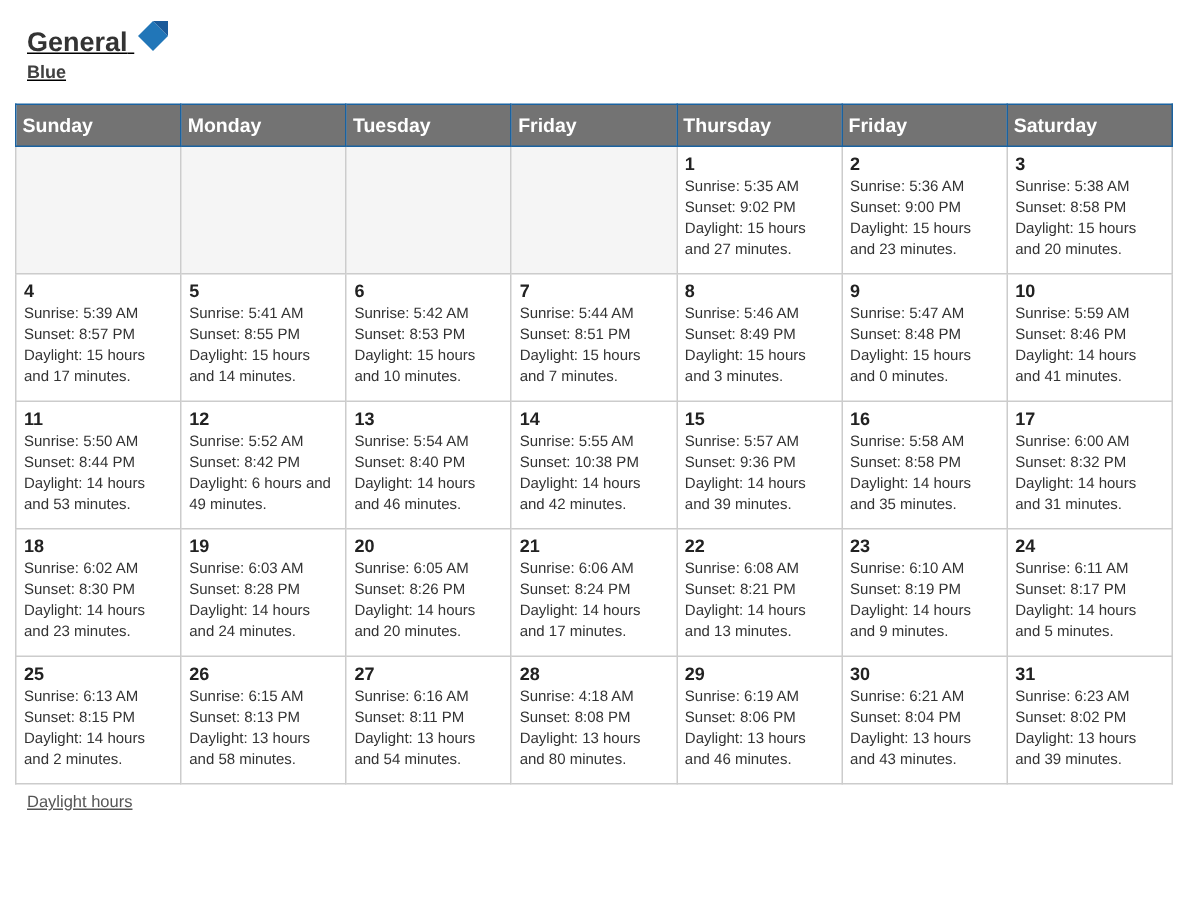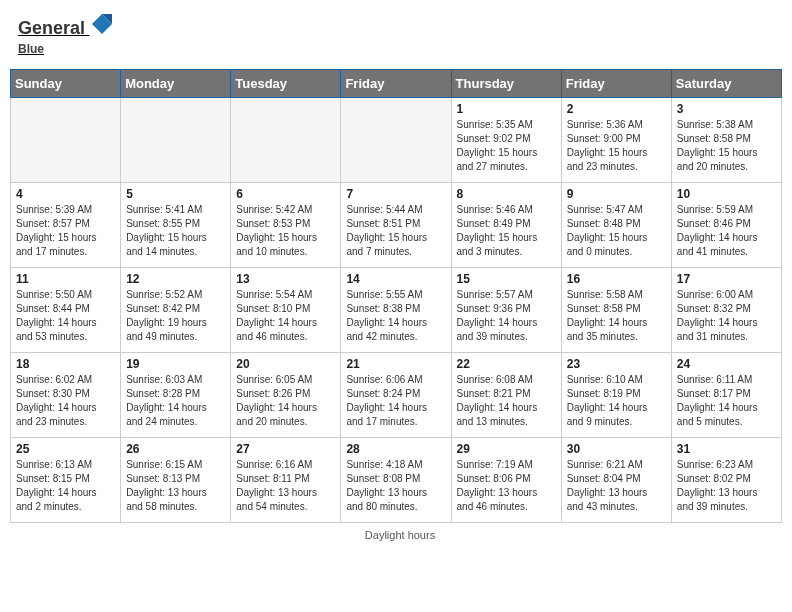--- a/index.html
+++ b/index.html
@@ -87,22 +87,23 @@
     }
     .cell-content {
       font-size: 10px;
       line-height: 1.4;
       color: #333;
     }
     .footer-note {
       margin-top: 6px;
       font-size: 11px;
       color: #555;
-      text-align: center;
+      text-align: left;
       padding-left: 8px;
+      text-decoration: underline;
     }
   </style>
 </head>
 <body>
 
 <div class="header-area">
   <div class="logo">
     <div>
       <div>
         <span class="logo-text-general">General</span>
@@ -203,32 +204,32 @@
         <td>
           <span class="day-number">11</span>
           <div class="cell-content">Sunrise: 5:50 AM</div>
           <div class="cell-content">Sunset: 8:44 PM</div>
           <div class="cell-content">Daylight: 14 hours and 53 minutes.</div>
         </td>
         <td>
           <span class="day-number">12</span>
           <div class="cell-content">Sunrise: 5:52 AM</div>
           <div class="cell-content">Sunset: 8:42 PM</div>
-          <div class="cell-content">Daylight: 19 hours and 49 minutes.</div>
+          <div class="cell-content">Daylight: 6 hours and 49 minutes.</div>
         </td>
         <td>
           <span class="day-number">13</span>
           <div class="cell-content">Sunrise: 5:54 AM</div>
-          <div class="cell-content">Sunset: 8:10 PM</div>
+          <div class="cell-content">Sunset: 8:40 PM</div>
           <div class="cell-content">Daylight: 14 hours and 46 minutes.</div>
         </td>
         <td>
           <span class="day-number">14</span>
           <div class="cell-content">Sunrise: 5:55 AM</div>
-          <div class="cell-content">Sunset: 8:38 PM</div>
+          <div class="cell-content">Sunset: 10:38 PM</div>
           <div class="cell-content">Daylight: 14 hours and 42 minutes.</div>
         </td>
         <td>
           <span class="day-number">15</span>
           <div class="cell-content">Sunrise: 5:57 AM</div>
           <div class="cell-content">Sunset: 9:36 PM</div>
           <div class="cell-content">Daylight: 14 hours and 39 minutes.</div>
         </td>
         <td>
           <span class="day-number">16</span>
@@ -307,21 +308,21 @@
           <div class="cell-content">Daylight: 13 hours and 54 minutes.</div>
         </td>
         <td>
           <span class="day-number">28</span>
           <div class="cell-content">Sunrise: 4:18 AM</div>
           <div class="cell-content">Sunset: 8:08 PM</div>
           <div class="cell-content">Daylight: 13 hours and 80 minutes.</div>
         </td>
         <td>
           <span class="day-number">29</span>
-          <div class="cell-content">Sunrise: 7:19 AM</div>
+          <div class="cell-content">Sunrise: 6:19 AM</div>
           <div class="cell-content">Sunset: 8:06 PM</div>
           <div class="cell-content">Daylight: 13 hours and 46 minutes.</div>
         </td>
         <td>
           <span class="day-number">30</span>
           <div class="cell-content">Sunrise: 6:21 AM</div>
           <div class="cell-content">Sunset: 8:04 PM</div>
           <div class="cell-content">Daylight: 13 hours and 43 minutes.</div>
         </td>
         <td>

